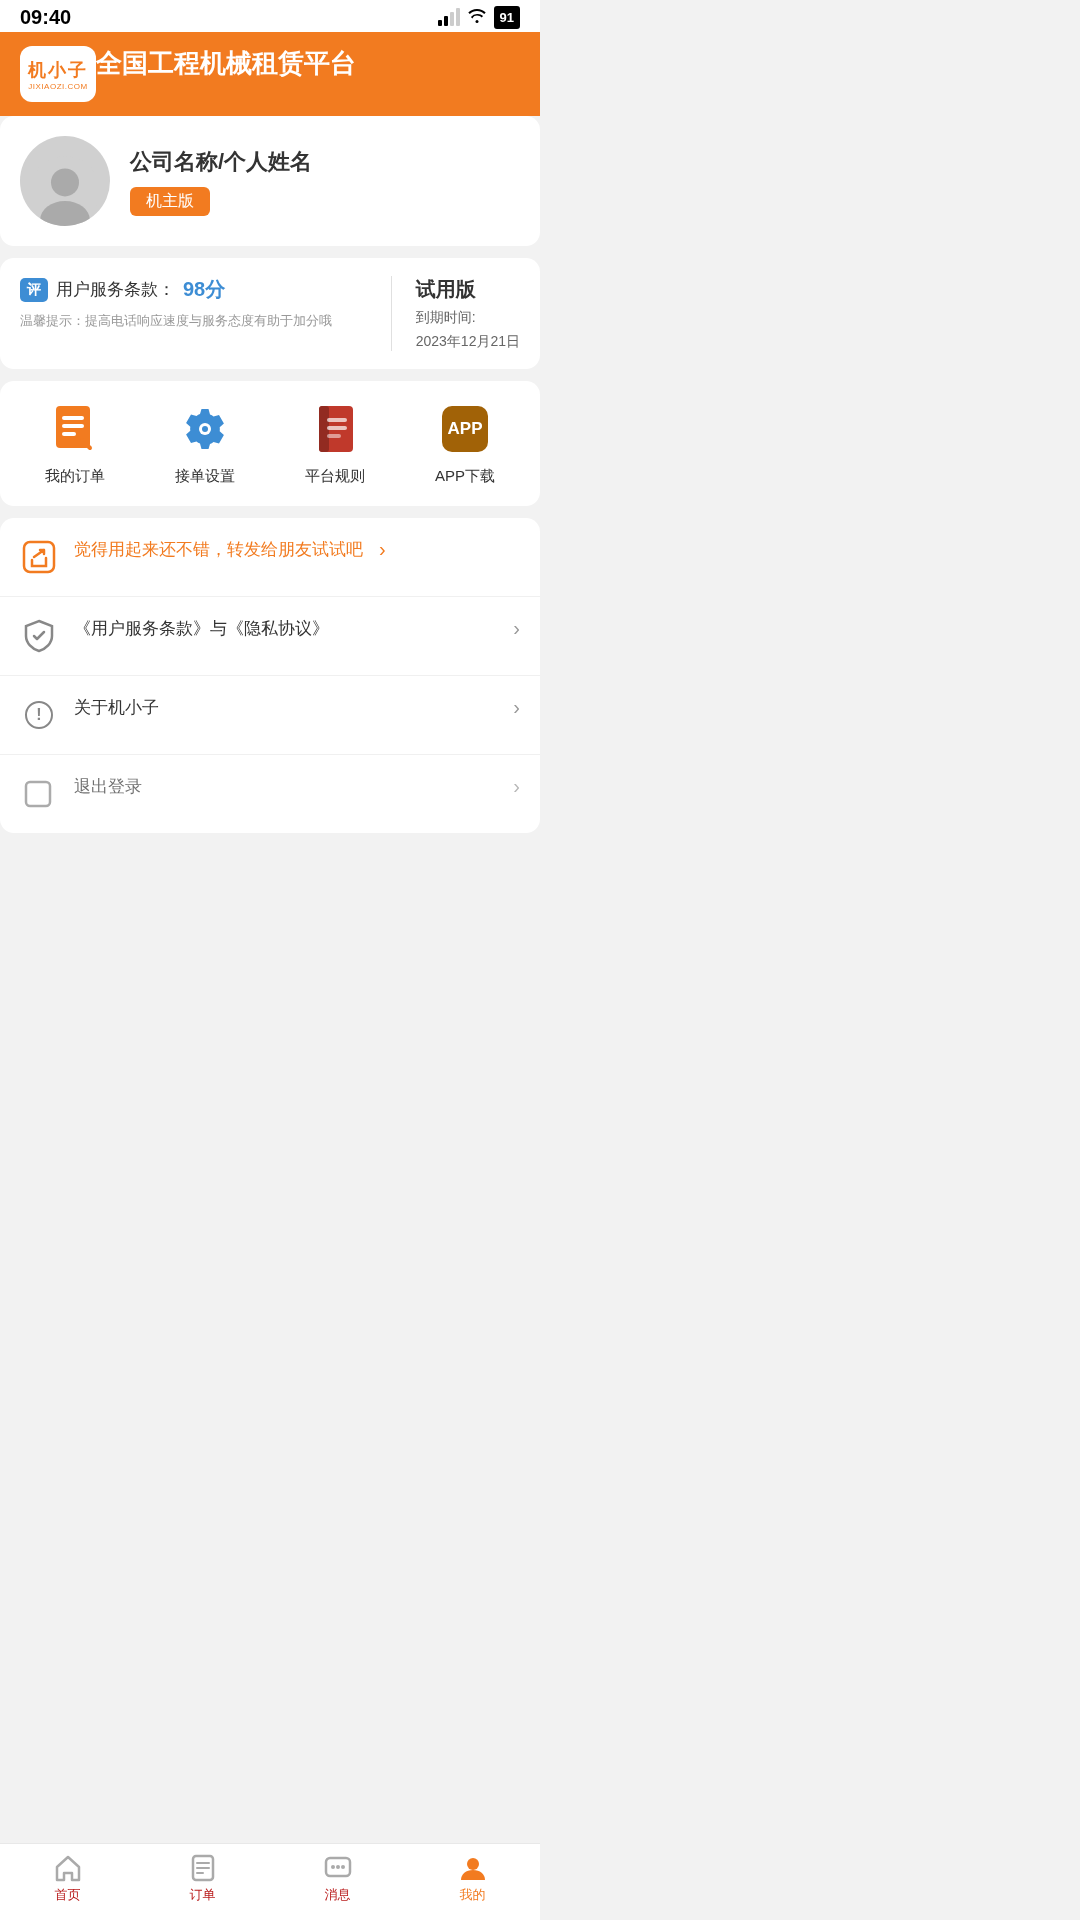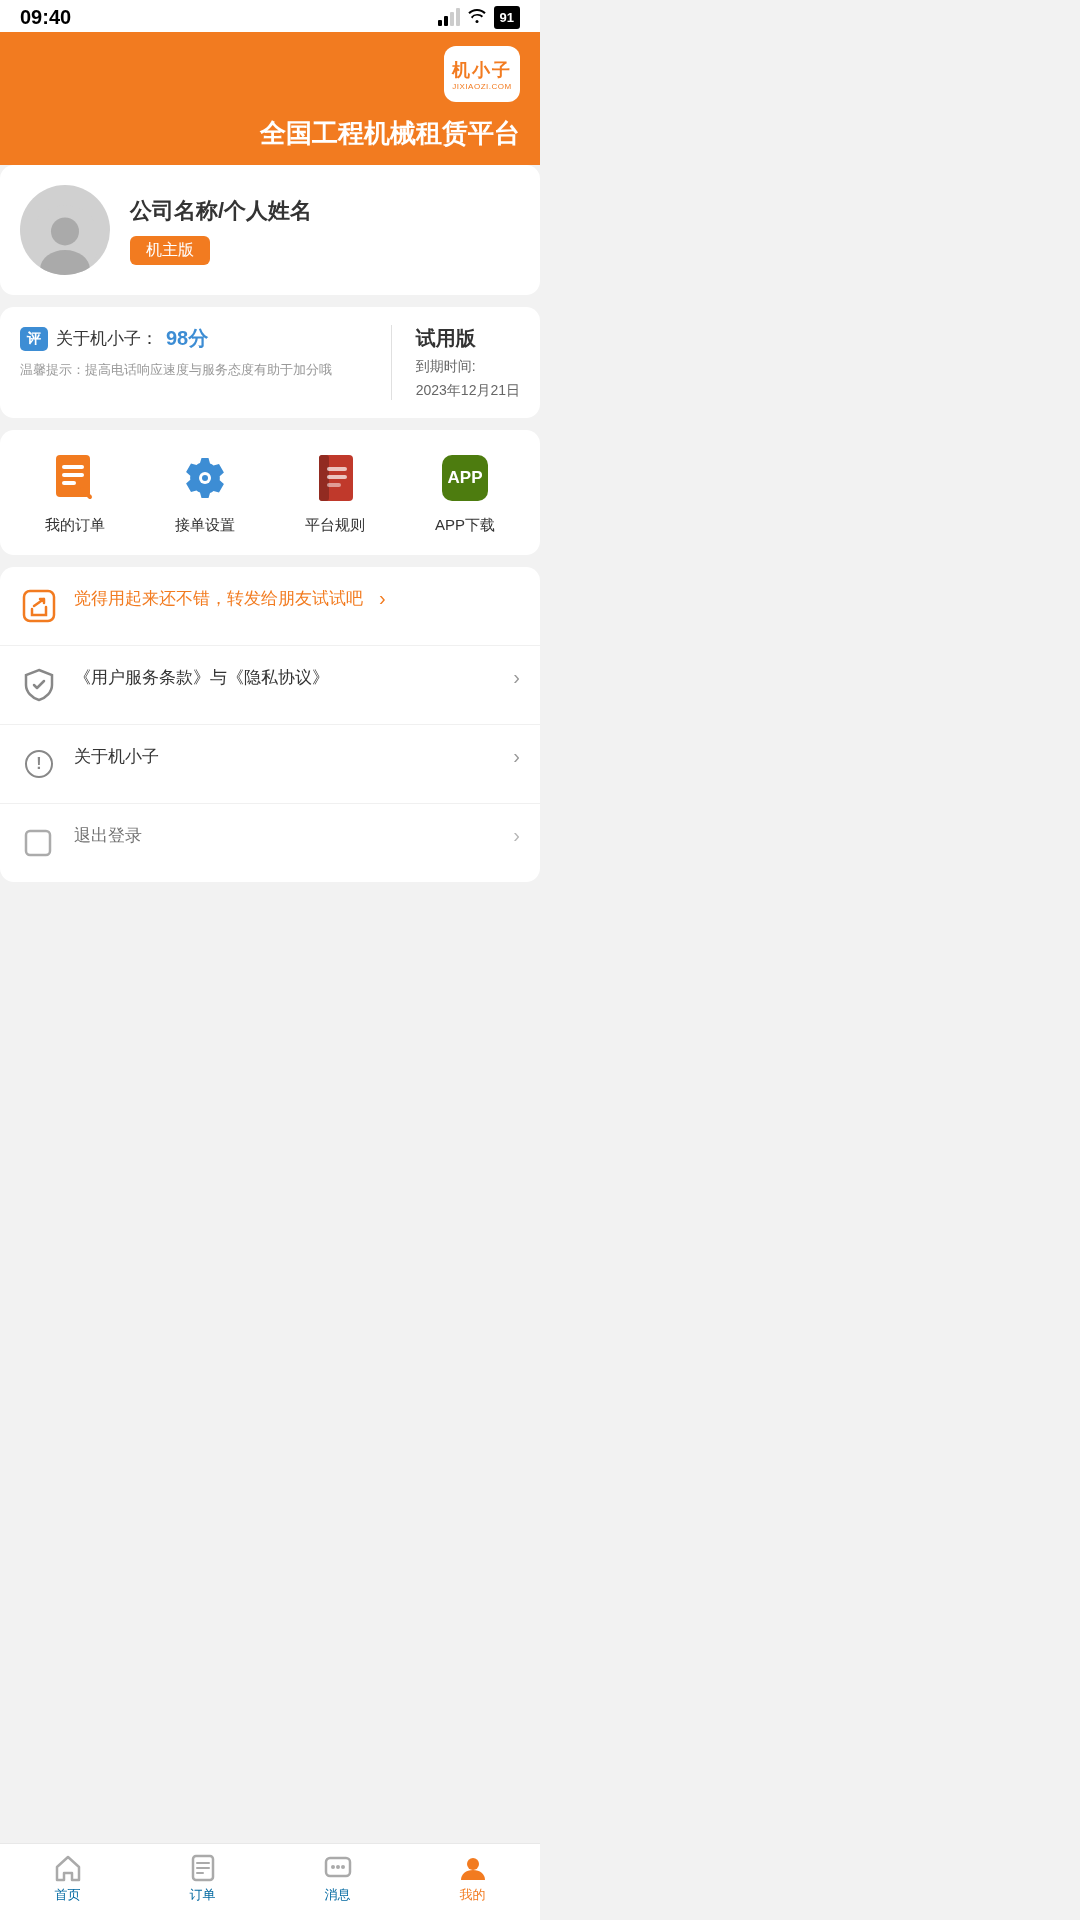--- a/index.html
+++ b/index.html
@@ -49,23 +49,21 @@
       position: relative;
       background: #000;
       color: #fff;
     }
 
     
     .app-header {
       background: #f27b20;
       padding: 14px 20px;
       display: flex;
-      align-items: flex-end;
-      gap: 14px;
-      flex-direction: column;
+      align-items: flex-start;
     }
     .app-logo {
       background: #fff;
       border-radius: 12px;
       padding: 6px 8px;
       display: flex;
       flex-direction: column;
       align-items: center;
       justify-content: center;
       min-width: 72px;
@@ -227,21 +225,21 @@
     }
     .action-label {
       font-size: 15px;
       color: #333;
     }
 
     
     .icon-app {
       width: 46px;
       height: 46px;
-      background: #4d7c0f;
+      background: #a16207;
       border-radius: 10px;
       display: flex;
       align-items: center;
       justify-content: center;
       color: #fff;
       font-size: 17px;
       font-weight: 700;
     }
 
     
@@ -317,21 +315,21 @@
     .nav-item {
       display: flex;
       flex-direction: column;
       align-items: center;
       gap: 4px;
       flex: 1;
       cursor: pointer;
     }
     .nav-label {
       font-size: 13px;
-      color: #0369a1;
+      color: #b91c1c;
     }
     .nav-label-active {
       font-size: 13px;
       color: #f27b20;
     }
 
     .pb-safe {
       height: 80px;
     }
   </style>
@@ -381,21 +379,21 @@
     <div class="profile-info">
       <span class="profile-name">公司名称/个人姓名</span>
       <span class="profile-badge">机主版</span>
     </div>
   </div>
 
   <div class="score-card">
     <div class="score-left">
       <div class="score-header">
         <span class="score-tag">评</span>
-        <span class="score-label">关于机小子：</span>
+        <span class="score-label">用户服务条款：</span>
         <span class="score-value">98分</span>
       </div>
       <p class="score-tip">温馨提示：提高电话响应速度与服务态度有助于加分哦</p>
     </div>
     <div class="score-right">
       <span class="trial-title">试用版</span>
       <span class="trial-expire-label">到期时间:</span>
       <span class="trial-expire-date">2023年12月21日</span>
     </div>
   </div>

